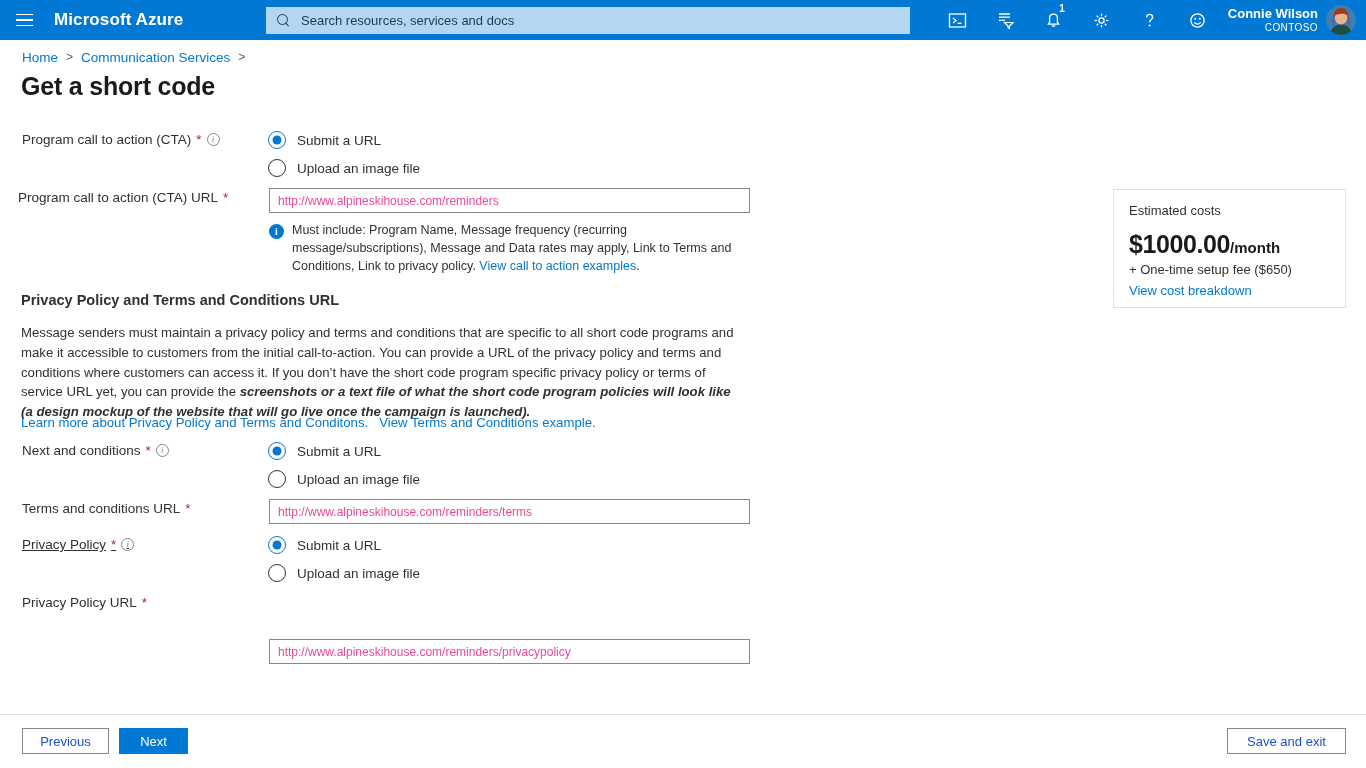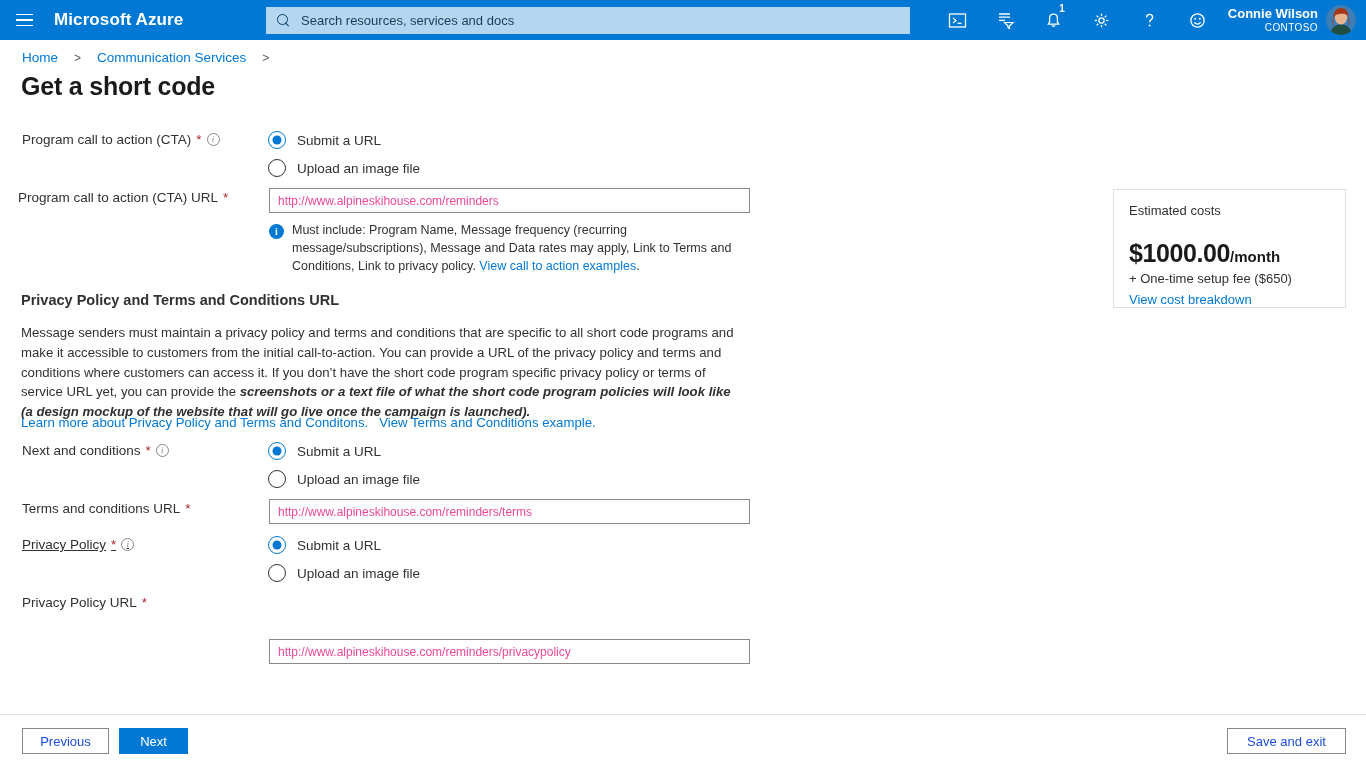--- a/index.html
+++ b/index.html
@@ -88,21 +88,21 @@
   .acct-org { font-size: 10px; letter-spacing: .4px; white-space: nowrap; }
   .avatar {
     width: 30px; height: 30px; border-radius: 50%;
     overflow: hidden; flex: 0 0 auto; position: relative;
     background: #2d6ea8;
   }
 
   
   .breadcrumb {
     position: absolute; left: 22px; top: 50px;
-    font-size: 13.5px; display: flex; align-items: center; gap: 16px;
+    font-size: 13.5px; display: flex; align-items: flex-start; gap: 8px;
   }
   .breadcrumb a { color: #0078d4; text-decoration: none; cursor: pointer; }
   .breadcrumb .sep { color: #605e5c; font-size: 12px; }
 
   .pagetitle {
     position: absolute; left: 21px; top: 72px;
     font-size: 25px; font-weight: 600; color: #1b1a19;
     letter-spacing: -.2px;
   }
 
@@ -174,21 +174,21 @@
   }
 
   
   .costcard {
     position: absolute; left: 1113px; top: 189px;
     width: 233px; height: 119px;
     background: #ffffff; border: 1px solid #e1dfdd;
     padding: 13px 15px;
   }
   .cost-title { font-size: 13px; color: #323130; }
-  .cost-amount { margin-top: 21px; white-space: nowrap; }
+  .cost-amount { margin-top: 12px; white-space: nowrap; }
   .cost-amount .big { font-size: 25px; font-weight: 700; color: #1b1a19; letter-spacing: -.4px; }
   .cost-amount .per { font-size: 15px; font-weight: 600; color: #1b1a19; }
   .cost-fee { font-size: 13px; color: #323130; margin-top: 3px; }
   .cost-link { font-size: 13px; margin-top: 6px; display: inline-block; }
 
   
   .footer-sep {
     position: absolute; left: 0; top: 714px;
     width: 1366px; height: 1px; background: #e1dfdd;
   }

